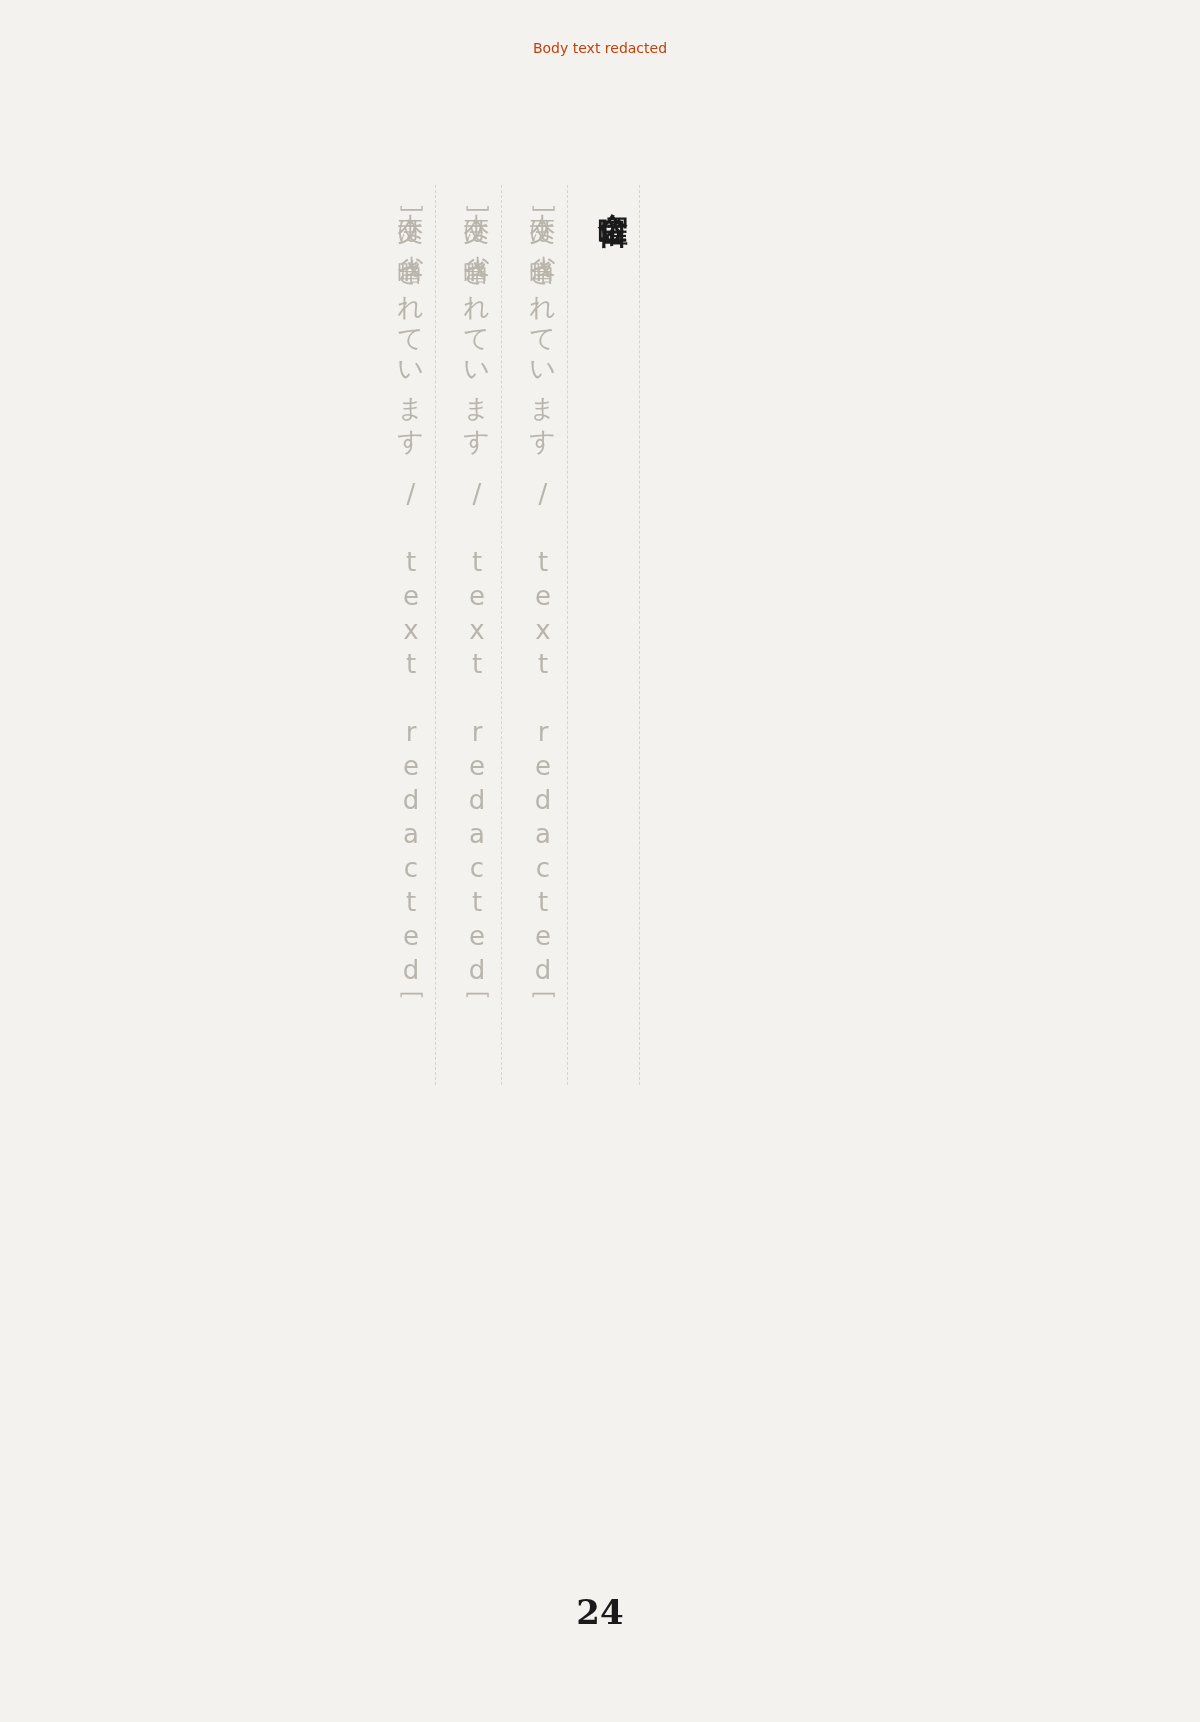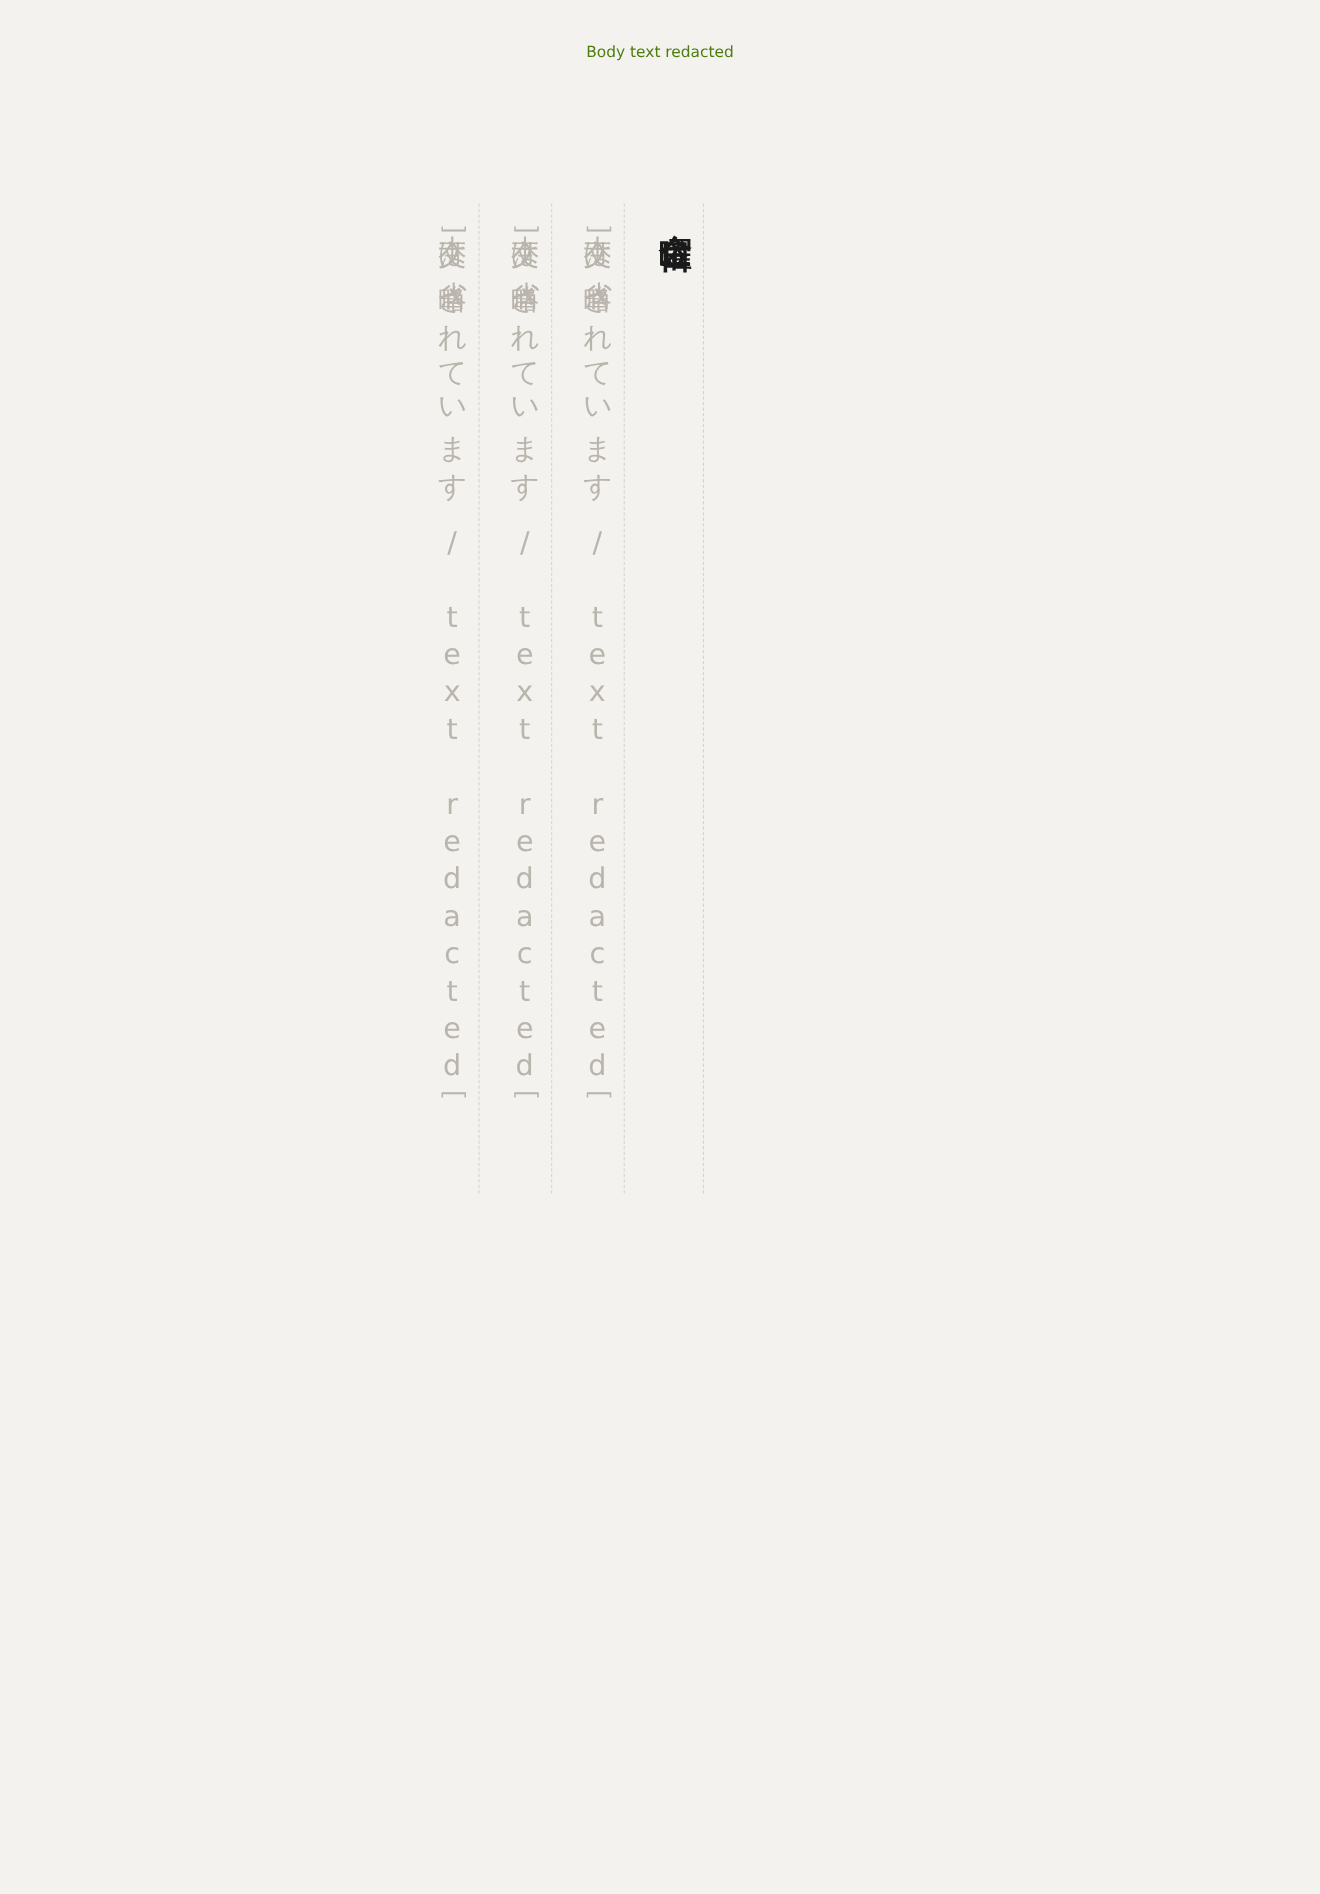--- a/index.html
+++ b/index.html
@@ -17,27 +17,28 @@
     border-right: 1px dashed #d8d4cc; padding: 4px 6px;
   }
   .date-col { color: #1a1a1a; font-weight: bold; font-size: 30px; }
   .page-number {
     position: absolute; bottom: 90px; left: 0; right: 0;
     text-align: center; font-size: 34px; font-weight: bold; color: #1a1a1a;
     font-family: "DejaVu Serif", serif;
   }
   .notice {
     position: absolute; top: 40px; left: 0; right: 0; text-align: center;
-    color: #4d7c0f; font-size: 14px;
+    color: #c2410c; font-size: 14px;
   }
 </style>
 </head>
 <body>
 
 <div class="page">
   <div class="notice">Body text redacted</div>
   <div class="columns">
     <div class="v-col date-col">金曜日</div>
     <div class="v-col">［本文は省略されています / text redacted］</div>
     <div class="v-col">［本文は省略されています / text redacted］</div>
     <div class="v-col">［本文は省略されています / text redacted］</div>
   </div>
+  <div class="page-number">24</div>
 </div>
 
 </body></html>

